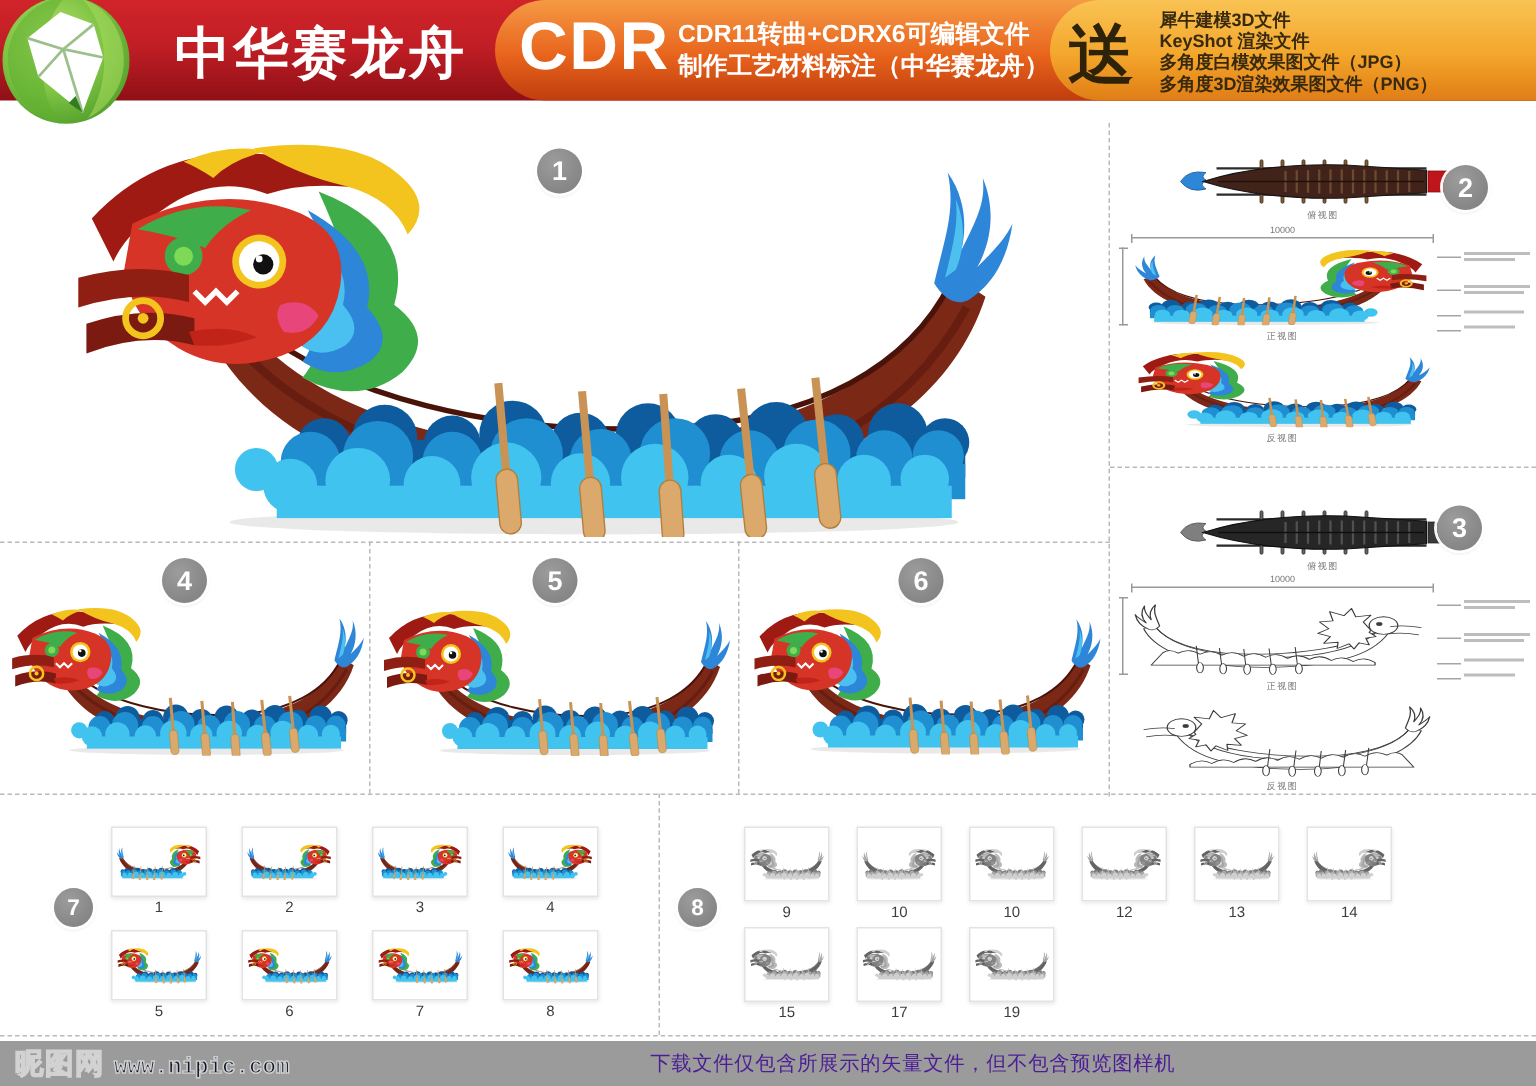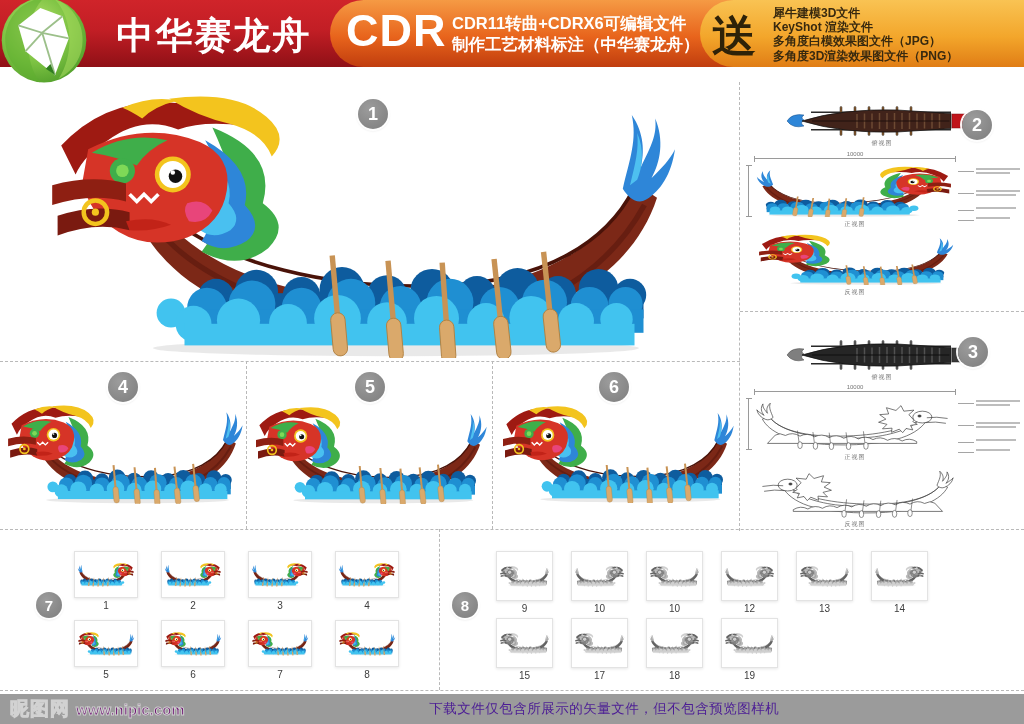--- a/index.html
+++ b/index.html
@@ -61,21 +61,21 @@
   #thumbs-white .card { height:50px; }
   .card svg { width:100%; height:100%; }
   .card.white svg { filter:grayscale(1) brightness(1.55) contrast(0.62); }
   .tlabel { text-align:center; font-size:10px; color:#3d3d3d; margin-top:2px; height:12px; }
 
   
   .footer { position:absolute; left:0; top:694px; width:1024px; height:30px; background:#9b9b9b;
             display:flex; align-items:center; }
   .f-logo { margin-left:10px; display:flex; align-items:baseline; white-space:nowrap; }
   .f-site { font-size:19px; font-weight:900; color:#ababab; -webkit-text-stroke:1px #d2d2d2; letter-spacing:1px; }
-  .f-url  { font-size:15px; font-weight:800; color:#701a75; -webkit-text-stroke:1px #cecece; margin-left:6px; }
+  .f-url  { font-size:15px; font-weight:800; color:#0f172a; -webkit-text-stroke:1px #cecece; margin-left:6px;font-family:Liberation Mono, monospace; }
   .f-notice { flex:1; text-align:center; color:#4c1d95; font-size:13.5px; letter-spacing:.5px; }
   .f-id { background:#c0c0c0; color:#fff; font-size:12.5px; padding:3px 9px; margin-right:4px; border-radius:2px; white-space:nowrap; }
 
   .hidden-defs { position:absolute; width:0; height:0; overflow:hidden; }
 </style>
 </head>
 <body>
 
 <svg class="hidden-defs" aria-hidden="true">
   <defs>
@@ -501,26 +501,20 @@
           </svg></div>
         <div class="tlabel">15</div>
       </div>
       <div class="thumb">
         <div class="card white"><svg class="" viewBox="0 0 720 300" preserveAspectRatio="xMidYMid meet">
             <use href="#boatColor"></use>
           </svg></div>
         <div class="tlabel">17</div>
       </div>
       <div class="thumb">
-        <div class="card white"><svg class="flip" viewBox="0 0 720 300" preserveAspectRatio="xMidYMid meet">
-            <use href="#boatColor"></use>
-          </svg></div>
-        <div class="tlabel">18</div>
-      </div>
-      <div class="thumb">
         <div class="card white"><svg class="" viewBox="0 0 720 300" preserveAspectRatio="xMidYMid meet">
             <use href="#boatColor"></use>
           </svg></div>
         <div class="tlabel">19</div>
       </div>
     </div>
 
   <div class="footer">
     <div class="f-logo">
       <span class="f-site">昵图网</span>

